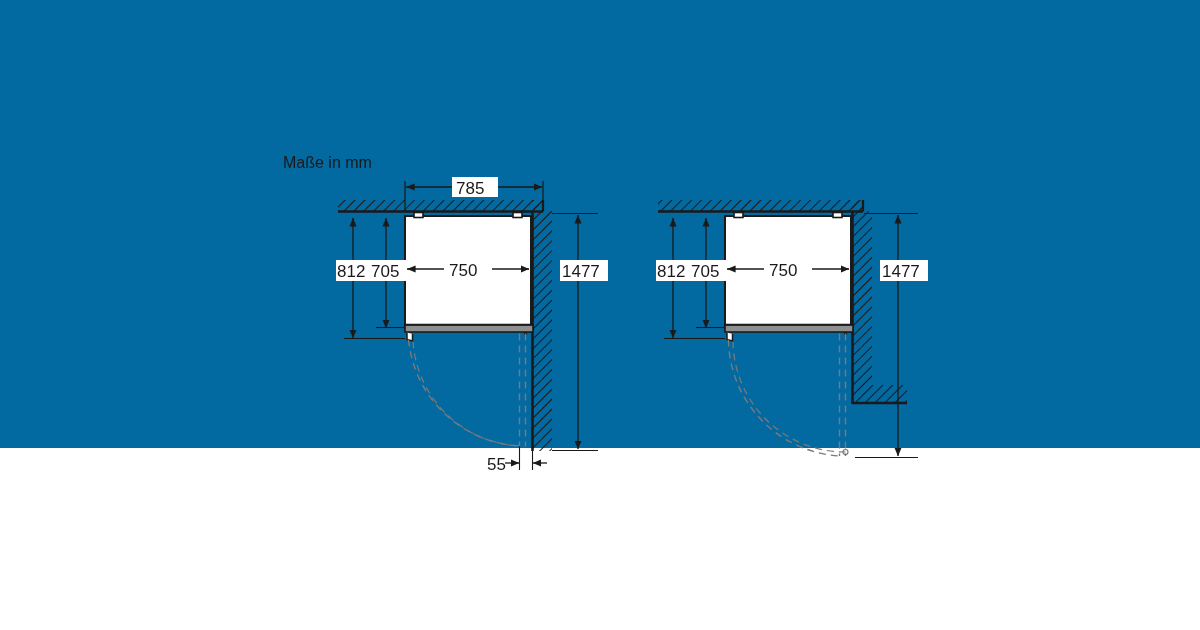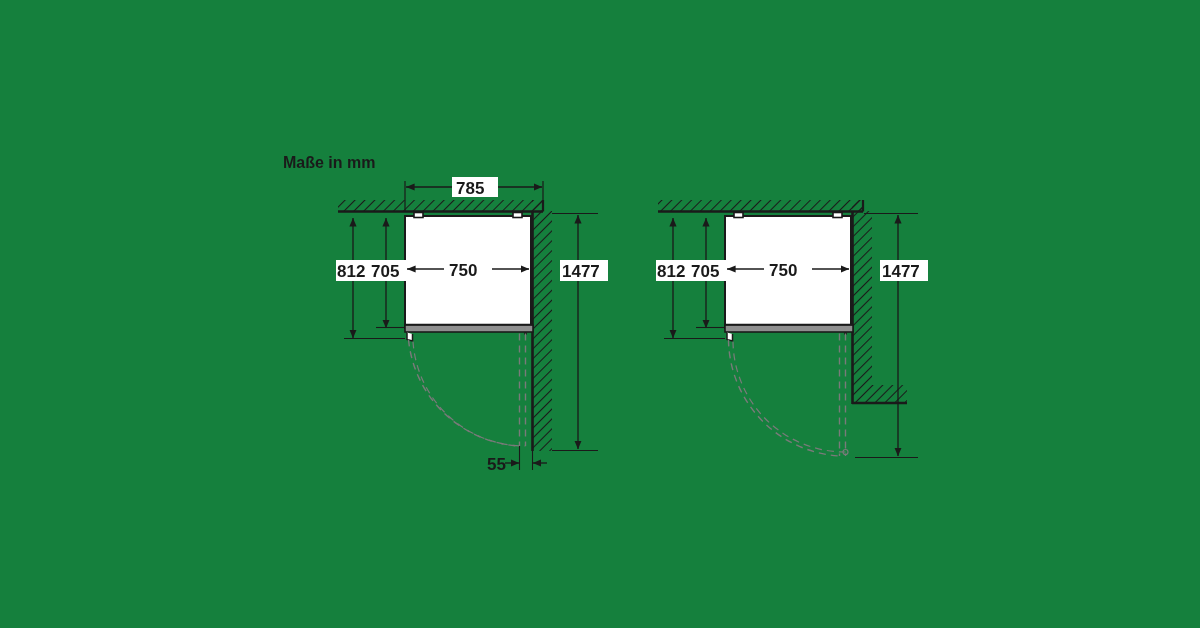--- a/index.html
+++ b/index.html
@@ -9,23 +9,22 @@
   }
   body {
     width: 1200px;
     height: 630px;
     font-family: "Liberation Sans", sans-serif;
     overflow: hidden;
   }
   #stage {
     position: relative;
     width: 1200px;
-    height: 628px;
-    background: #15803d;
-    font-weight: bold;
+    height: 448px;
+    background: #0369a1;
   }
   svg.drawing {
     position: absolute;
     left: 0;
     top: 0;
     width: 1200px;
     height: 630px;
     display: block;
   }
   .dim-text {

